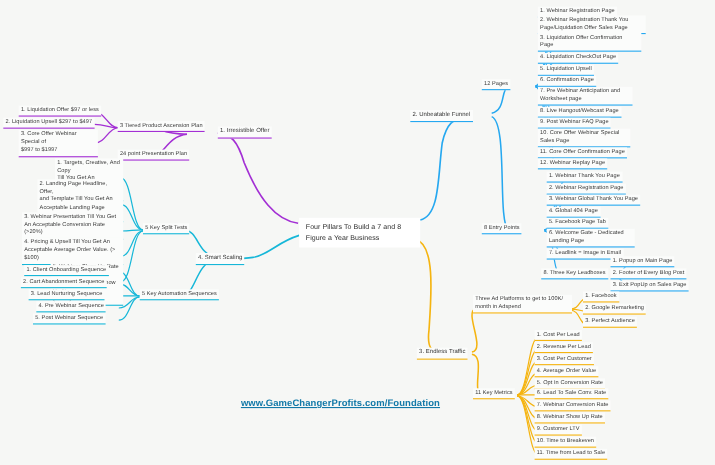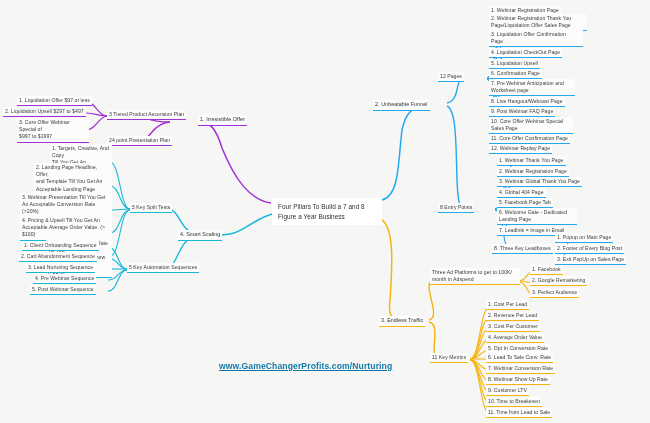--- a/index.html
+++ b/index.html
@@ -230,15 +230,15 @@
   <div class="node u-cyan" style="left:46px;top:239px;width:66px;">5. Webinar Show Up Rate Till You
 Get An Acceptable Show Up %.
 (&gt;25%)</div>
 
   <div class="node u-cyan" style="left:22px;top:241px;">1. Client Onboarding Sequence</div>
   <div class="node u-cyan" style="left:19px;top:252px;">2. Cart Abandonment Sequence</div>
   <div class="node u-cyan" style="left:26px;top:263px;">3. Lead Nurturing Sequence</div>
   <div class="node u-cyan" style="left:33px;top:274px;">4. Pre Webinar Sequence</div>
   <div class="node u-cyan" style="left:30px;top:285px;">5. Post Webinar Sequence</div>
 
-  <a class="footer" href="#">www.GameChangerProfits.com/Nurturing</a>
+  <a class="footer" href="#">www.GameChangerProfits.com/Foundation</a>
 
 </div>
 
 </body></html>

